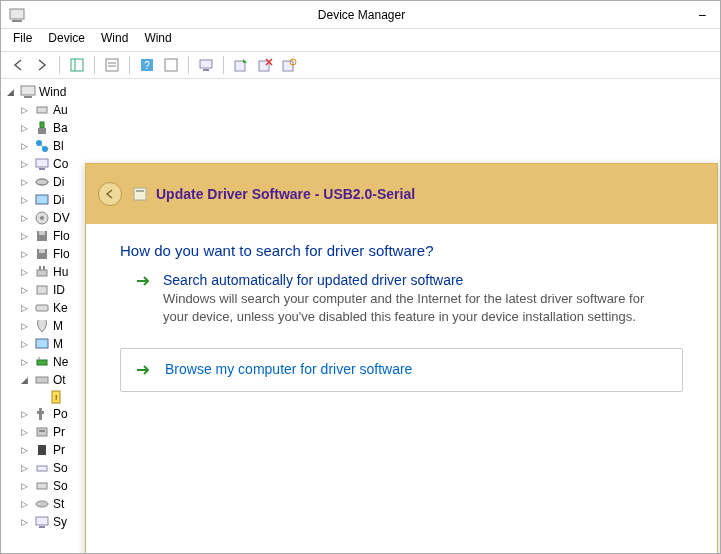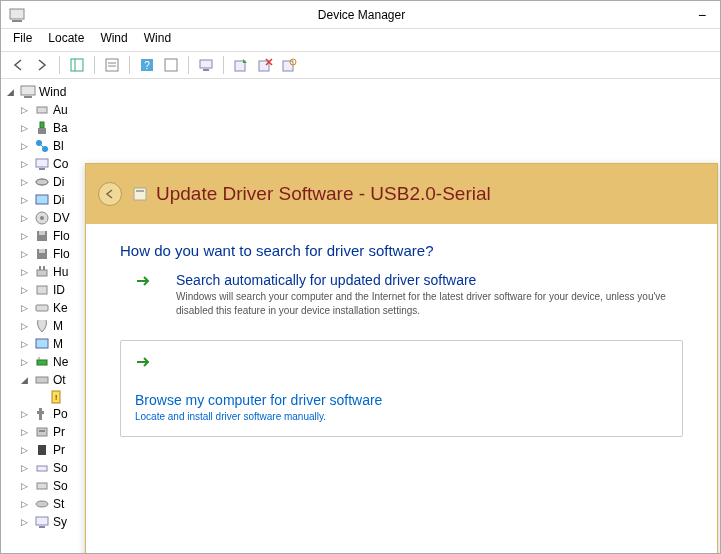--- a/index.html
+++ b/index.html
@@ -24,30 +24,30 @@
   .tree-row .exp { width: 10px; font-size: 9px; color: #666; }
   .tree-row .ticon { width: 16px; height: 16px; display: inline-flex; align-items: center; justify-content: center; }
   .indent1 { padding-left: 14px; }
   .indent2 { padding-left: 28px; }
   
   
   .dialog { position: absolute; left: 84px; top: 84px; width: 633px; height: 466px; background: #fff; border: 1px solid #d6b55a; box-shadow: 0 2px 8px rgba(0,0,0,0.2); }
   .dialog-title { height: 60px; background: #e6c171; display: flex; align-items: center; padding: 0 12px; position: relative; }
   .dialog-title .back { width: 24px; height: 24px; border: 1px solid #b99b50; border-radius: 50%; display: flex; align-items: center; justify-content: center; background: #f0d898; margin-right: 10px; }
   .dialog-title .dicon { width: 16px; height: 16px; margin-right: 8px; }
-  .dialog-title .dtitle { font-size: 19px; color: #7f1d1d; }
+  .dialog-title .dtitle { font-size: 14px; color: #4c1d95; font-weight: bold; }
   .dialog-close { position: absolute; top: 0; right: 0; width: 45px; height: 24px; background: #c75050; color: #fff; display: flex; align-items: center; justify-content: center; font-size: 12px; }
   
   .dialog-body { padding: 18px 34px 10px 34px; height: 360px; }
   .dialog-heading { font-size: 15px; color: #003399; }
-  .option { padding: 12px 14px; margin-bottom: 10px; display: flex; gap: 23px; border: 1px solid transparent; }
-  .option.boxed { border: 1px solid #ccc; border-radius: 2px; flex-direction: column; }
+  .option { padding: 12px 14px; margin-bottom: 10px; display: flex; gap: 10px; border: 1px solid transparent; }
+  .option.boxed { border: 1px solid #ccc; border-radius: 2px; }
   .option .arrow { width: 20px; padding-top: 2px; }
   .option .opt-title { font-size: 14px; color: #003399; margin-bottom: 2px; }
-  .option .opt-desc { font-size: 10px; color: #555; line-height: 1.35; }
+  .option .opt-desc { font-size: 13px; color: #555; line-height: 1.35; }
   .option.boxed .opt-title { color: #0066cc; }
   .option.boxed .opt-desc { color: #0066cc; }
 
   svg { display: block; }
 </style>
 </head>
 <body>
 
 <div class="titlebar">
   <span class="icon">
@@ -55,21 +55,21 @@
         <rect x="1" y="2" width="14" height="10" fill="#e8e8e8" stroke="#888"></rect>
         <rect x="3" y="13" width="10" height="2" fill="#888"></rect>
       </svg>
   </span>
   <span class="title">Device Manager</span>
   <span class="minbtn">−</span>
 </div>
 
 <div class="menubar">
   <span>File</span>
-  <span>Locate</span>
+  <span>Device</span>
   <span>Wind</span>
   <span>Wind</span>
 </div>
 
 <div class="toolbar">
   <div class="tb-btn">
       <svg width="16" height="16">
         <path d="M11 3 L5 8 L11 13" fill="none" stroke="#555" stroke-width="1.5"></path>
       </svg>
     </div>
@@ -418,19 +418,18 @@
       </div>
 
       <div class="option boxed">
         <div class="arrow">
           <svg width="18" height="14">
               <path d="M2 7 L13 7 M9 3 L13 7 L9 11" fill="none" stroke="#2a902a" stroke-width="2"></path>
             </svg>
         </div>
         <div>
           <div class="opt-title">Browse my computer for driver software</div>
-          <div class="opt-desc">Locate and install driver software manually.</div>
         </div>
       </div>
     </div>
 
   </div>
 </div>
 
 </body></html>

